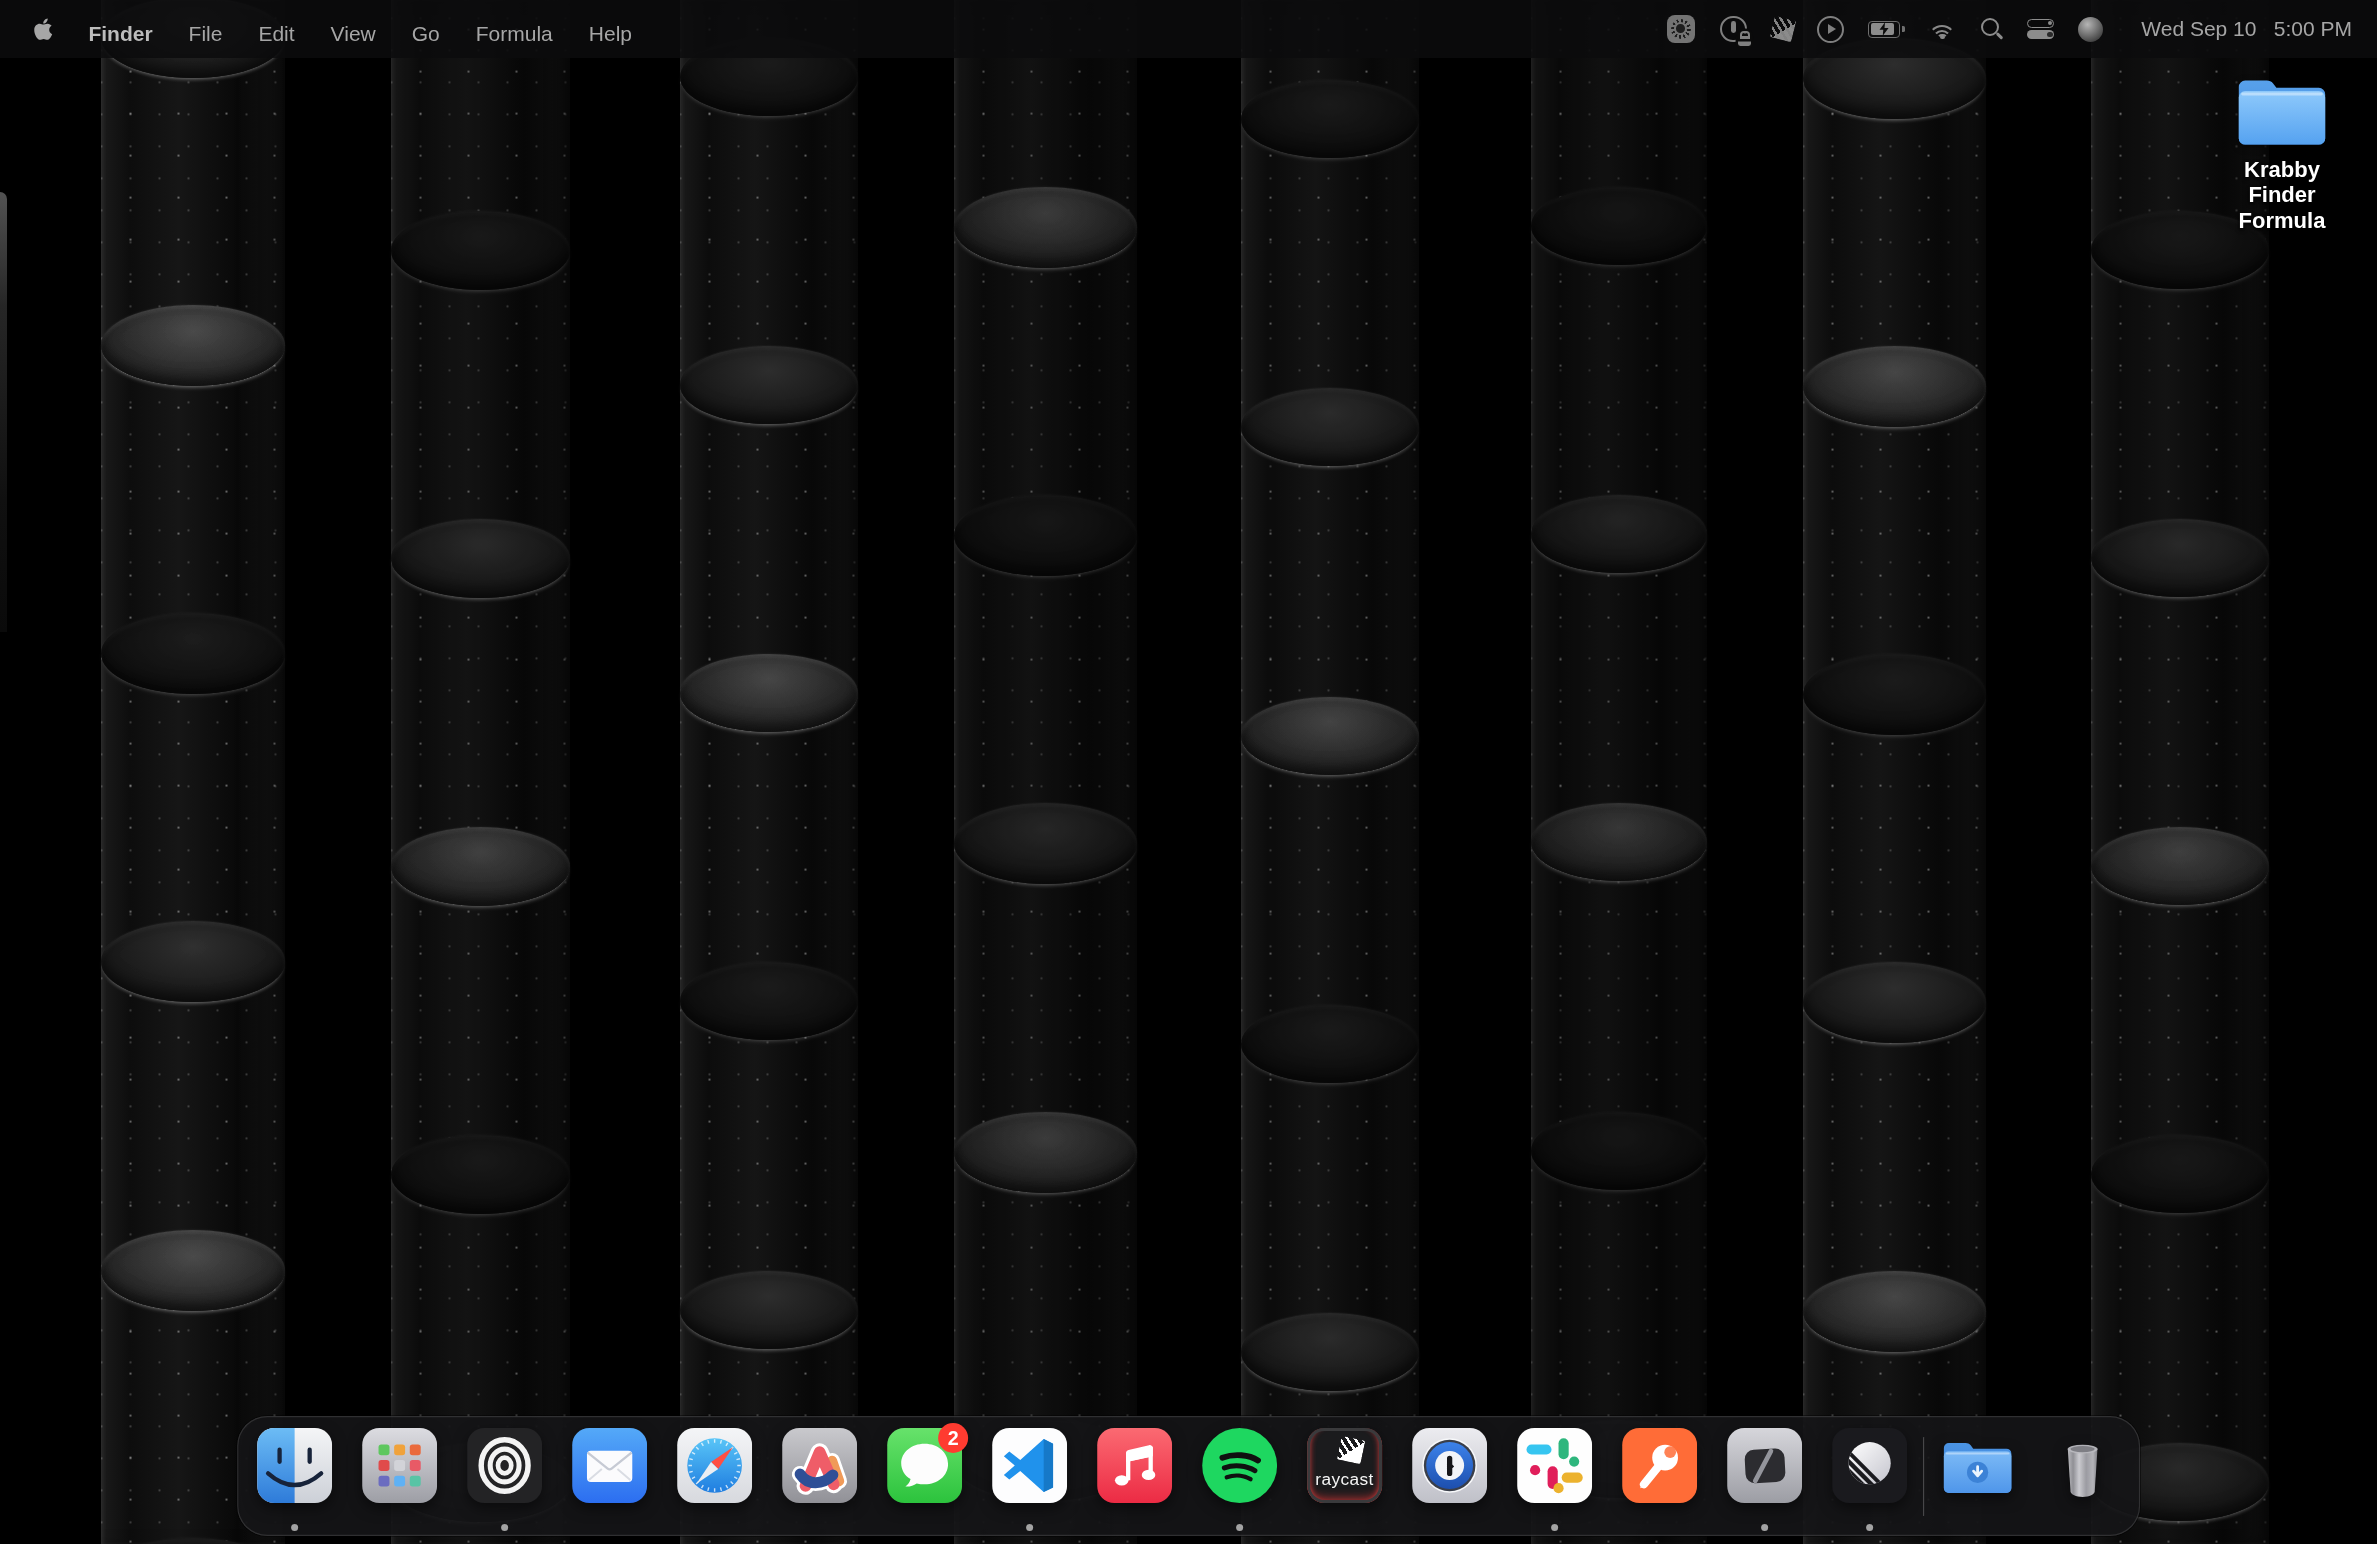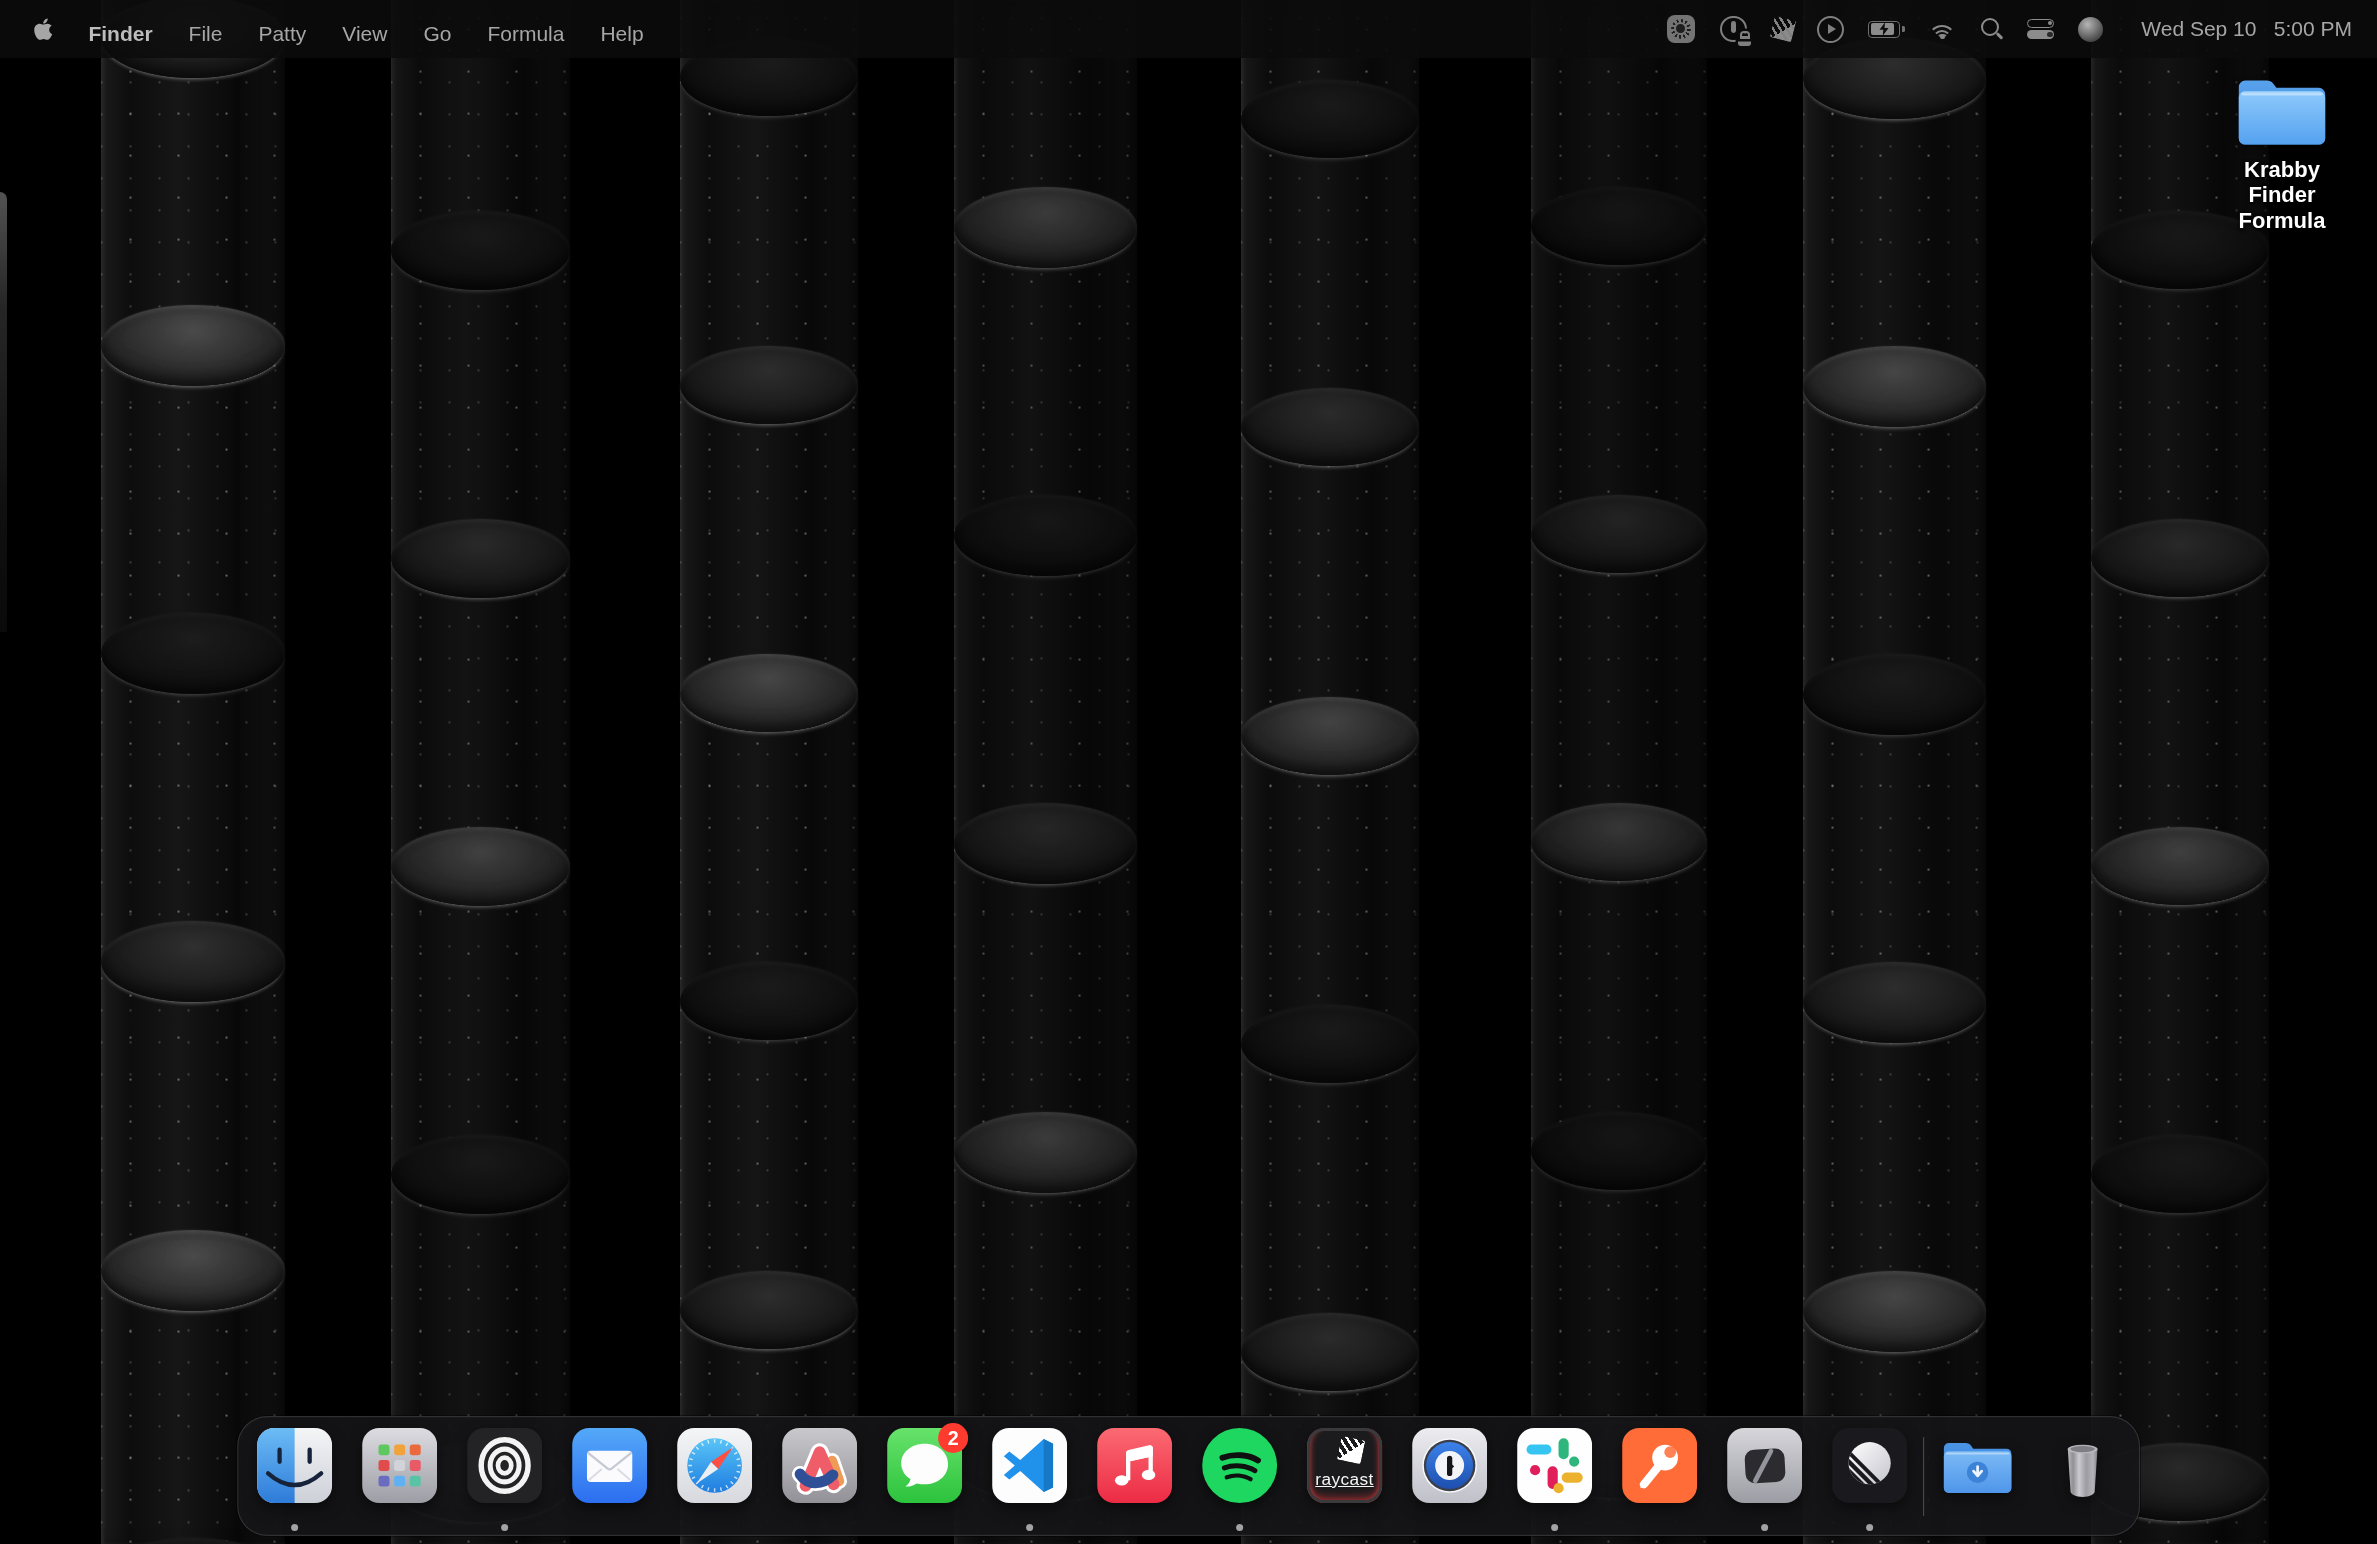--- a/index.html
+++ b/index.html
@@ -112,21 +112,21 @@
   
   .rc-tile{width:75px;height:75px;border-radius:17.3px;background:#1b1b1d;position:relative;overflow:hidden;
     box-shadow:inset 0 0 0 3.1px #3a3a3c, inset 7px 0 6.3px -4.7px rgba(255,70,70,.95),
       inset -7px 0 6.3px -4.7px rgba(255,70,70,.95), inset 0 -9.4px 11px -6.3px rgba(255,60,60,.85);}
   .rc-glyph{position:absolute;left:50%;top:10.2px;width:23.6px;height:23.6px;margin-left:-5.5px;
     transform:rotate(12deg);border-radius:2.4px;
     background:
       repeating-linear-gradient(45deg,#fff 0 2.4px,transparent 2.4px 6.3px),
       linear-gradient(135deg,transparent 52%,#fff 52%);}
   .rc-label{position:absolute;left:0;right:0;bottom:13.4px;text-align:center;color:#f5f5f5;
-    font-size:17.3px;letter-spacing:0.4px;text-decoration:underline;}
+    font-size:17.3px;letter-spacing:0.4px;}
 </style>
 </head>
 <body>
 
 <div id="wallpaper">
   <div id="edge-sliver"></div>
 <div class="cyl-col" style="left: 101px; width: 184px; filter: brightness(1.06);">
       <div class="cyl-body"></div>
       <div class="cyl-cap" style="top: -3.1px; height: 81px;"></div>
       <div class="cyl-cap cap-bright" style="top: 305px; height: 81px;"></div>
@@ -195,21 +195,21 @@
 
 <div class="menu-bar">
   <span class="apple-menu">
     <svg width="20.4" height="24.4" viewBox="0 0 384 512">
       <path fill="#a6a6a6" d="M318.7 268.7c-.2-36.7 16.4-64.4 50-84.8-18.8-26.9-47.2-41.7-84.7-44.6-35.5-2.7-74.3 20.7-88.5 20.7-15 0-49.4-19.7-76.4-19.7C63.3 141.2 4 184.8 4 273.5q0 39.3 14.4 81.2c12.8 36.7 59 126.7 107.2 125.2 25.2-.6 43-17.9 75.8-17.9 31.8 0 48.3 17.9 76.4 17.9 48.6-.7 90.4-82.5 102.6-119.3-65.2-30.7-61.7-90-61.7-91.9zm-56.6-164.2c27.3-32.4 24.8-61.9 24-72.5-24.1 1.4-52 16.4-67.9 34.9-17.5 19.8-27.8 44.3-25.6 71.9 26.1 2 49.9-11.4 69.5-34.3z"></path>
     </svg>
   </span>
   <ul class="menus">
       <li class="bold">Finder</li>
       <li>File</li>
-      <li>Patty</li>
+      <li>Edit</li>
       <li>View</li>
       <li>Go</li>
       <li>Formula</li>
       <li>Help</li>
     </ul>
   <div class="mb-right">
     <span class="st-ic ic-sun"></span>
     <span class="st-ic ic-flock">
         <span class="flock-lock"></span>
       </span>

